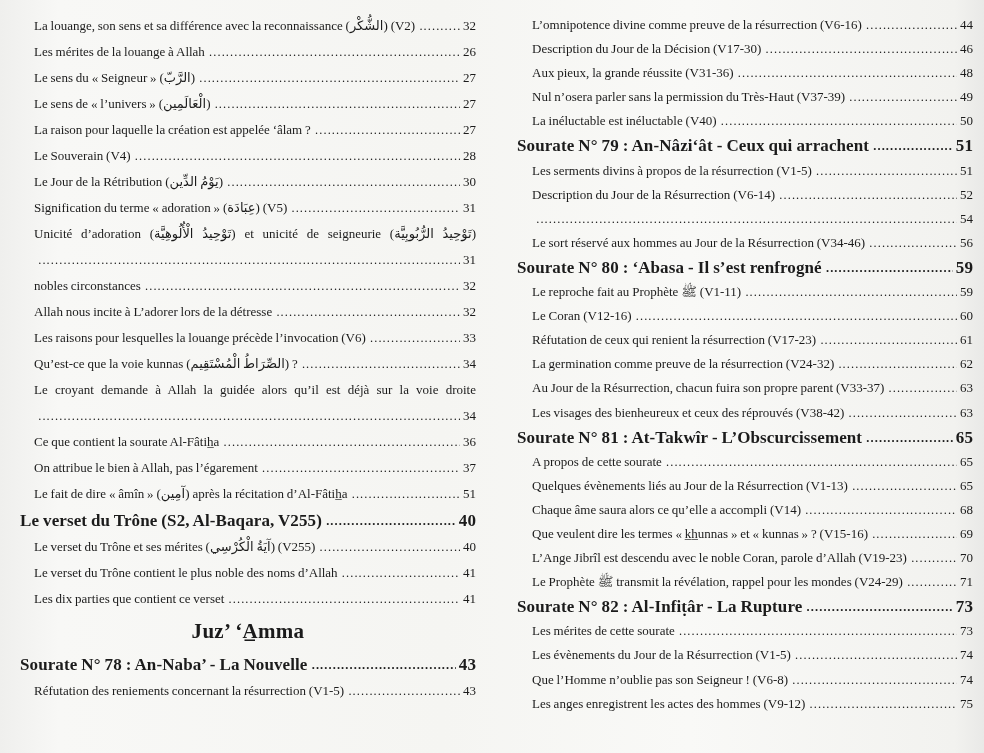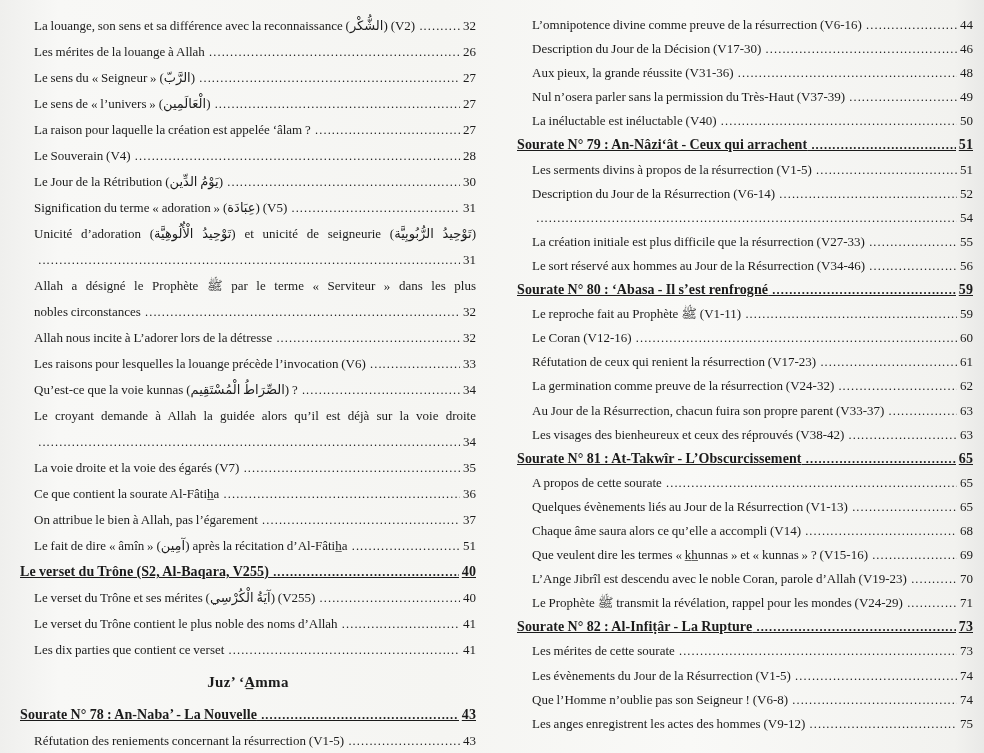--- a/index.html
+++ b/index.html
@@ -11,29 +11,29 @@
   }
   .page{display:flex;padding-top:13px;padding-left:8px;}
   .col{width:456px;}
   .col.left{margin-left:12px;}
   .col.right{margin-left:41px;}
   .col.left  .entry{line-height:26px;}
   .col.right .entry{line-height:24.1px;}
   .entry{font-size:13px;}
   .col.left  .entry{padding-left:14px;}
   .col.right .entry{padding-left:15px;}
-  .entry.top{padding-left:0 !important;font-weight:700;font-size:14px;letter-spacing:.1px;text-decoration:underline;}
+  .entry.top{padding-left:0 !important;font-weight:700;font-size:17px;letter-spacing:.1px;}
   .row{display:flex;align-items:flex-end;}
   .t{flex:0 1 auto;text-align:justify;word-spacing:-0.4px;}
   .leader{flex:1 1 0;min-width:0;overflow:hidden;white-space:nowrap;}
   .leader::after{content:"\00a0..........................................................................................................................................";letter-spacing:1.1px;font-size:12.4px;}
   .pg{flex:0 0 auto;padding-left:3px;}
   .l1{text-align:justify;text-align-last:justify;word-spacing:-0.4px;}
   .heading{
-    font-size:15px;font-weight:700;text-align:center;
+    font-size:21px;font-weight:700;text-align:center;
     line-height:32px;margin:3px 0 4px 0;letter-spacing:.3px;
   }
 </style>
 </head>
 <body>
 
 <div class="page">
   <div class="col left">
       <div class="entry">
         <div class="row">
@@ -93,21 +93,20 @@
       </div>
       <div class="entry">
         <div class="l1">Unicité d’adoration (تَوْحِيدُ الْأُلُوهِيَّة) et unicité de seigneurie (تَوْحِيدُ الرُّبُوبِيَّة)</div>
         <div class="row">
           <span class="t"></span>
           <span class="leader"></span>
           <span class="pg">31</span>
         </div>
       </div>
       <div class="entry">
-        <div class="l1">Allah a désigné le Prophète ﷺ par le terme « Serviteur » dans les plus</div>
         <div class="row">
           <span class="t">nobles circonstances</span>
           <span class="leader"></span>
           <span class="pg">32</span>
         </div>
       </div>
       <div class="entry">
         <div class="row">
           <span class="t">Allah nous incite à L’adorer lors de la détresse</span>
           <span class="leader"></span>
@@ -127,27 +126,20 @@
           <span class="leader"></span>
           <span class="pg">34</span>
         </div>
       </div>
       <div class="entry">
         <div class="l1">Le croyant demande à Allah la guidée alors qu’il est déjà sur la voie droite</div>
         <div class="row">
           <span class="t"></span>
           <span class="leader"></span>
           <span class="pg">34</span>
-        </div>
-      </div>
-      <div class="entry">
-        <div class="row">
-          <span class="t">La voie droite et la voie des égarés (V7)</span>
-          <span class="leader"></span>
-          <span class="pg">35</span>
         </div>
       </div>
       <div class="entry">
         <div class="row">
           <span class="t">Ce que contient la sourate Al-Fâtih̲a</span>
           <span class="leader"></span>
           <span class="pg">36</span>
         </div>
       </div>
       <div class="entry">
@@ -262,27 +254,20 @@
         <div class="row">
           <span class="t">Description du Jour de la Résurrection (V6-14)</span>
           <span class="leader"></span>
           <span class="pg">52</span>
         </div>
       </div>
       <div class="entry">
         <div class="row">
           <span class="leader"></span>
           <span class="pg">54</span>
-        </div>
-      </div>
-      <div class="entry">
-        <div class="row">
-          <span class="t">La création initiale est plus difficile que la résurrection (V27-33)</span>
-          <span class="leader"></span>
-          <span class="pg">55</span>
         </div>
       </div>
       <div class="entry">
         <div class="row">
           <span class="t">Le sort réservé aux hommes au Jour de la Résurrection (V34-46)</span>
           <span class="leader"></span>
           <span class="pg">56</span>
         </div>
       </div>
       <div class="entry top">

